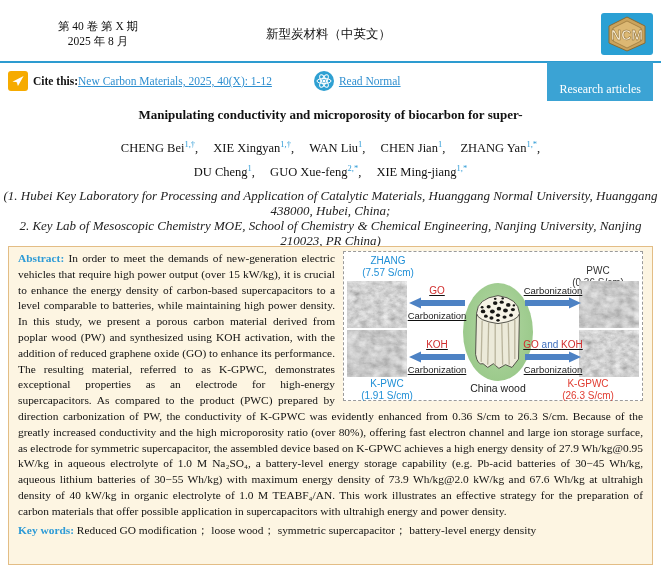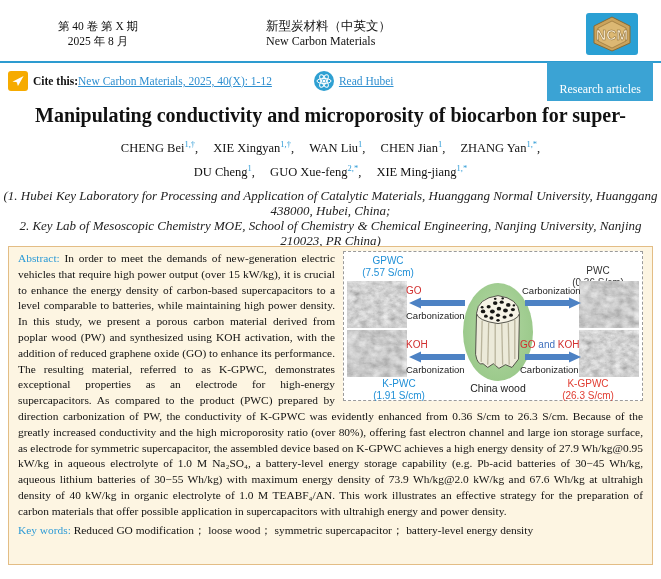--- a/index.html
+++ b/index.html
@@ -3,55 +3,55 @@
 <meta charset="utf-8">
 <style>
   html,body{margin:0;padding:0;background:#fff;}
   body{width:661px;height:579px;overflow:hidden;position:relative;
        font-family:"Liberation Serif","DejaVu Serif",serif;color:#111;}
   
   .journal-header{display:flex;align-items:center;padding:12px 8px 4px 8px;height:44px;}
   .vol-block{width:180px;text-align:center;font-size:11.5px;line-height:15px;}
   .jname-block{flex:1;text-align:left;padding-left:78px;font-size:12px;line-height:15px;}
   .jname-cn{font-size:12.5px;}
-  .logo{width:52px;height:42px;background:#2aa0d4;border-radius:3px;display:flex;align-items:center;justify-content:center;margin-right:15px;}
+  .logo{width:52px;height:42px;background:#2aa0d4;border-radius:3px;display:flex;align-items:center;justify-content:center;margin-right:0;}
   .header-rule{height:2px;background:#2d9bd0;margin:1px 0 0 0;}
   
   .cite-bar{display:flex;align-items:center;padding:6px 8px 2px 8px;height:24px;font-size:11.5px;}
   .sq-icon{width:20px;height:20px;border-radius:3px;background:#f6ab00;display:inline-flex;align-items:center;justify-content:center;margin-right:5px;flex:0 0 auto;}
   .round-icon{width:20px;height:20px;border-radius:50%;display:inline-flex;align-items:center;justify-content:center;margin-right:5px;flex:0 0 auto;}
   .link{color:#2f8fd0;text-decoration:underline;cursor:pointer;}
   .cite-label{font-weight:bold;}
   .read-online{display:flex;align-items:center;margin-left:42px;}
   .category-btn{margin-left:auto;background:#3ba3d4;color:#fff;font-size:12px;
       padding:20px 12px 4px 12px;border:none;cursor:pointer;font-family:"Liberation Serif","DejaVu Serif",serif;}
   
-  .paper-title{text-align:center;font-weight:bold;font-size:20px;line-height:24px;margin:8px 20px 2px 20px;}
+  .paper-title{text-align:center;font-weight:bold;font-size:13px;line-height:24px;margin:8px 20px 2px 20px;}
   .authors{margin-top:7px;text-align:center;font-size:12.5px;line-height:20px;}
   .author sup{color:#2e9bd6;font-size:8.5px;}
   .author{margin:0 6px;white-space:nowrap;}
   .affiliations{margin-top:6px;text-align:center;font-style:italic;font-size:13px;line-height:15px;color:#222;}
   
   .abstract-box{position:absolute;left:8px;right:8px;top:246px;bottom:14px;
       background:#fdf5e2;border:1px solid #e3bd85;padding:4px 9px 2px 9px;box-sizing:border-box;}
   .abstract-text{font-size:11.4px;line-height:15.8px;text-align:justify;}
-  .abstract-label,.kw-label{color:#2e9bd6;font-weight:normal;}
+  .abstract-label,.kw-label{color:#2e9bd6;font-weight:bold;}
   .keywords{font-size:11.4px;line-height:16px;margin-top:2px;}
   
   .fig-panel{float:right;width:300px;height:150px;background:#fff;border:1px dashed #9a9a9a;
       position:relative;margin:0 0 5px 8px;font-family:"Liberation Sans","DejaVu Sans",sans-serif;box-sizing:border-box;}
   .fig-label{position:absolute;text-align:center;font-size:10px;line-height:11.5px;}
   .fl-blue{color:#1f8fd6;} .fl-red{color:#e03c31;} .fl-black{color:#333;}
   .sem{position:absolute;width:60px;height:47px;}
   .sem svg{width:100%;height:100%;display:block;}
   .oval{position:absolute;left:119px;top:31px;width:70px;height:98px;border-radius:50%;
       background:radial-gradient(ellipse at 50% 45%, #b4d8a5 0%, #9cca8c 70%, #8fbf7f 100%);
       display:flex;align-items:center;justify-content:center;}
   .poplar-label{position:absolute;left:104px;top:130px;width:100px;text-align:center;font-size:10.5px;color:#222;}
-  .arrow-group{position:absolute;width:62px;text-align:left;}
+  .arrow-group{position:absolute;width:62px;text-align:center;text-decoration:underline;}
   .arrow-reagent{font-size:10px;line-height:11px;color:#d12f2f;white-space:nowrap;}
   .arrow-reagent .mid{color:#3f6fbd;}
   .arrow-process{font-size:9.5px;line-height:11px;color:#222;white-space:nowrap;}
   .arrow-svg{display:block;margin:1px auto;}
 </style>
 </head>
 <body>
 
 <svg width="0" height="0" style="position:absolute" aria-hidden="true">
   <defs>
@@ -66,21 +66,20 @@
   </defs>
 </svg>
 
 <div class="journal-header">
   <div class="vol-block">
     <div>第 40 卷  第 X 期</div>
     <div>2025 年 8 月</div>
   </div>
   <div class="jname-block">
     <div class="jname-cn">新型炭材料（中英文）</div>
-    <div>New Carbon Materials</div>
   </div>
   <div class="logo">
     <svg width="46" height="38" viewBox="0 0 46 38">
       <polygon points="23,2 41,11 41,28 23,36 5,28 5,11" fill="#caa35c" stroke="#8a6a30" stroke-width="1"></polygon>
       <polygon points="23,6 37,13 37,26 23,33 9,26 9,13" fill="#dcb873" stroke="#8a6a30" stroke-width="0.6"></polygon>
       <text x="23" y="25" text-anchor="middle" font-family="Liberation Sans, sans-serif" font-size="14" font-weight="bold" fill="#f7ead0" stroke="#8a6a30" stroke-width="0.5">NCM</text>
     </svg>
   </div>
 </div>
 <div class="header-rule"></div>
@@ -99,21 +98,21 @@
       <svg width="20" height="20" viewBox="0 0 20 20">
         <circle cx="10" cy="10" r="10" fill="#2fa0d2"></circle>
         <g stroke="#ffffff" stroke-width="1" fill="none">
           <ellipse cx="10" cy="10" rx="7" ry="2.6"></ellipse>
           <ellipse cx="10" cy="10" rx="7" ry="2.6" transform="rotate(60 10 10)"></ellipse>
           <ellipse cx="10" cy="10" rx="7" ry="2.6" transform="rotate(120 10 10)"></ellipse>
         </g>
         <circle cx="10" cy="10" r="1.5" fill="#ffffff"></circle>
       </svg>
     </span>
-    <span class="link">Read Hubei</span>
+    <span class="link">Read Normal</span>
   </span>
   <button class="category-btn">Research articles</button>
 </div>
 
 <div class="paper-title">
   <div>Manipulating conductivity and microporosity of biocarbon for super-</div>
 </div>
 
 <div class="authors">
   <div>
@@ -133,28 +132,28 @@
 <div class="affiliations">
   <div>(1. Hubei Key Laboratory for Processing and Application of Catalytic Materials, Huanggang Normal University, Huanggang 438000, Hubei, China;</div>
   <div>2. Key Lab of Mesoscopic Chemistry MOE, School of Chemistry &amp; Chemical Engineering, Nanjing University, Nanjing 210023, PR China)</div>
 </div>
 
 <div class="abstract-box">
 
   <div class="fig-panel">
 
     <div class="fig-label fl-blue" style="left:4px;top:3px;width:80px;">
-      <div>GPWC</div>
+      <div>ZHANG</div>
         <div>(7.57 S/cm)</div>
     </div>
     <div class="fig-label fl-black" style="right:4px;top:13px;width:80px;">
       <div>PWC</div>
         <div>(0.36 S/cm)</div>
     </div>
-    <div class="fig-label fl-blue" style="left:12px;top:126px;width:86px;">
+    <div class="fig-label fl-blue" style="left:0px;top:126px;width:86px;">
       <div>K-PWC</div>
         <div>(1.91 S/cm)</div>
     </div>
     <div class="fig-label fl-red" style="right:11px;top:126px;width:86px;">
       <div>K-GPWC</div>
         <div>(26.3 S/cm)</div>
     </div>
 
     <div class="sem" style="left:3px;top:29px;">
       <svg preserveAspectRatio="none">

